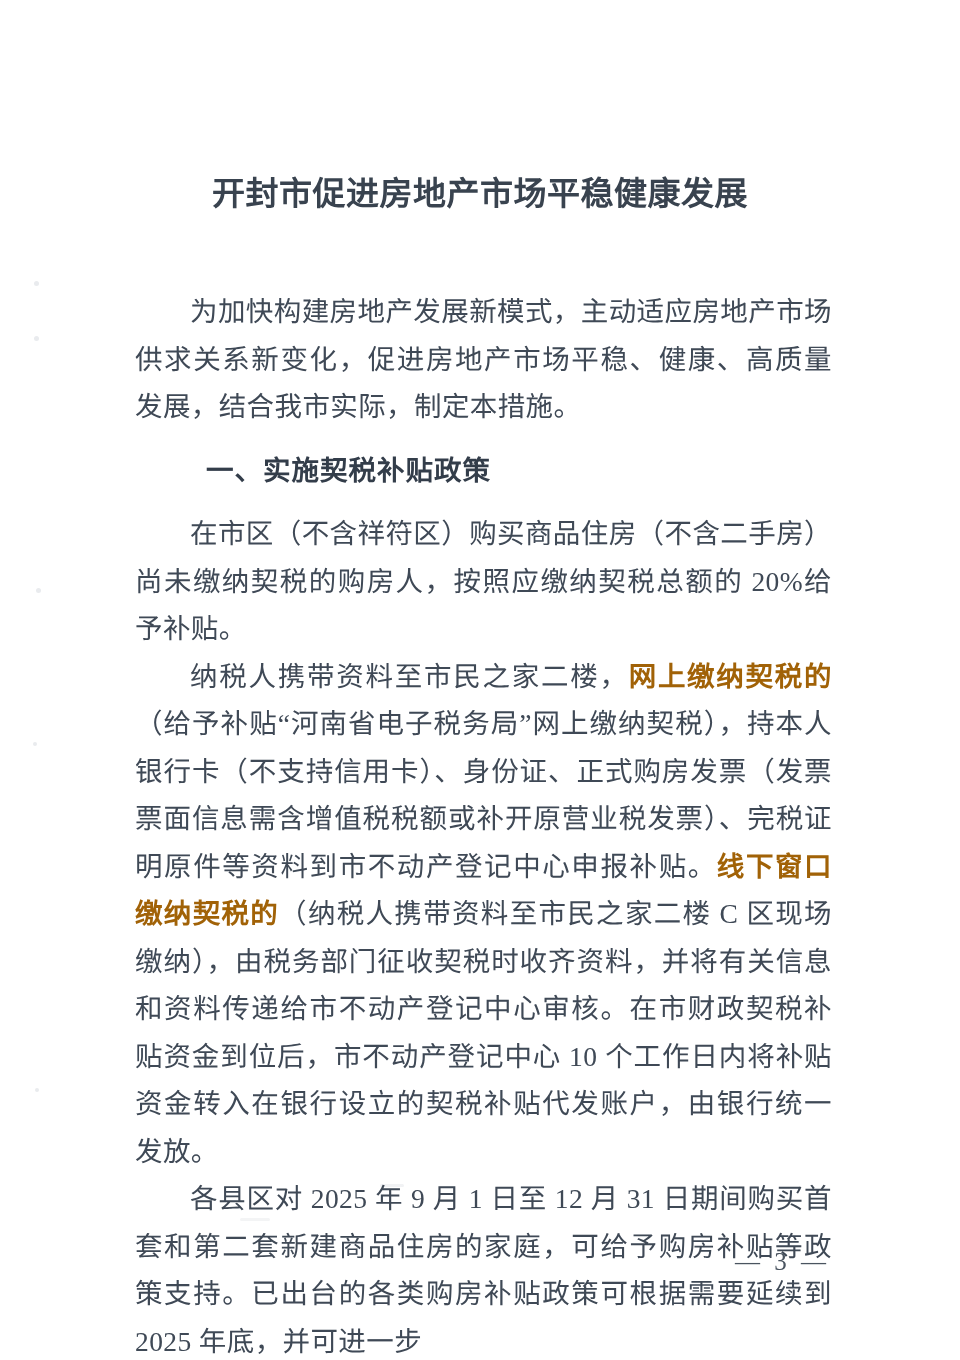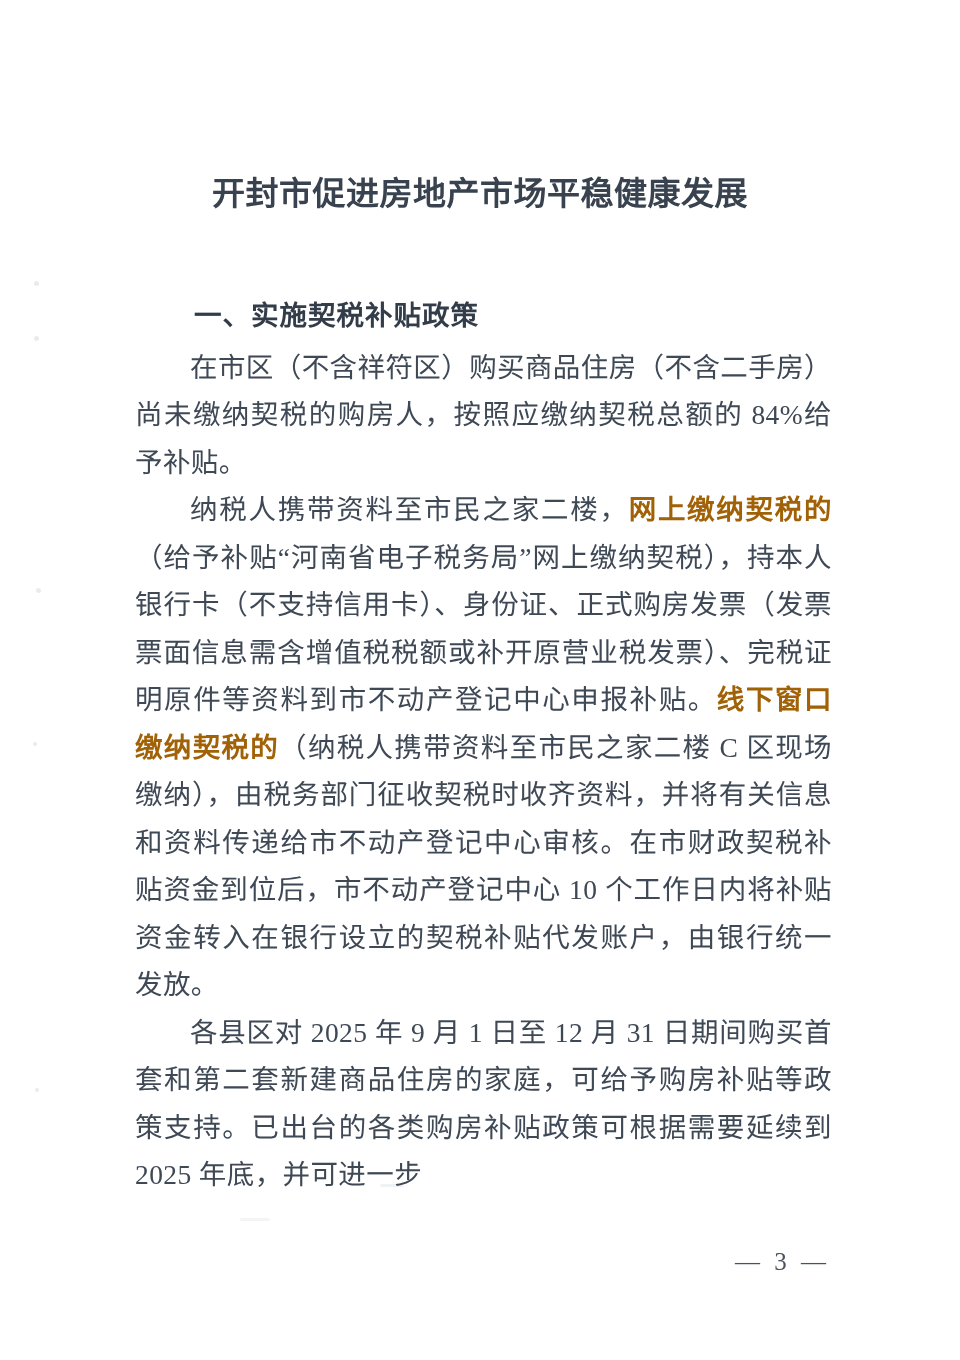--- a/index.html
+++ b/index.html
@@ -67,21 +67,21 @@
     text-indent: 2em;
     margin: 0;
     color: #3f4956;
     letter-spacing: 0.4px;
   }
   .para b { font-weight: bold; color: #a16207; }
 
   .heading {
     font-size: 27.5px;
     line-height: 47.5px;
-    margin: 4px;
+    margin: 16px;
     text-indent: 2em;
     font-weight: bold;
     font-family: "Liberation Sans", "DejaVu Sans", sans-serif;
     color: #333d4a;
     letter-spacing: 1px;
   }
 
   
   .page-number {
     position: absolute;
@@ -106,24 +106,25 @@
   <span class="speck s5"></span>
   <span class="speck s6"></span>
   <span class="speck s7"></span>
 
   <h1 class="doc-title">
     <span class="tline">开封市促进房地产市场平稳健康发展</span>
   </h1>
 
   <div class="body-block">
 
+    <p class="para">为加快构建房地产发展新模式，主动适应房地产市场供求关系新变化，促进房地产市场平稳、健康、高质量发展，结合我市实际，制定本措施。</p>
 
     <p class="heading">一、实施契税补贴政策</p>
 
-    <p class="para">在市区（不含祥符区）购买商品住房（不含二手房）尚未缴纳契税的购房人，按照应缴纳契税总额的 84%给予补贴。</p>
+    <p class="para">在市区（不含祥符区）购买商品住房（不含二手房）尚未缴纳契税的购房人，按照应缴纳契税总额的 20%给予补贴。</p>
 
     <p class="para"><span>纳税人携带资料至市民之家二楼，</span><b>网上缴纳契税的</b><span>（给予补贴“河南省电子税务局”网上缴纳契税），持本人银行卡（不支持信用卡）、身份证、正式购房发票（发票票面信息需含增值税税额或补开原营业税发票）、完税证明原件等资料到市不动产登记中心申报补贴。</span><b>线下窗口缴纳契税的</b><span>（纳税人携带资料至市民之家二楼 C 区现场缴纳），由税务部门征收契税时收齐资料，并将有关信息和资料传递给市不动产登记中心审核。在市财政契税补贴资金到位后，市不动产登记中心 10 个工作日内将补贴资金转入在银行设立的契税补贴代发账户，由银行统一发放。</span></p>
 
 
     <p class="para">各县区对 2025 年 9 月 1 日至 12 月 31 日期间购买首套和第二套新建商品住房的家庭，可给予购房补贴等政策支持。已出台的各类购房补贴政策可根据需要延续到 2025 年底，并可进一步</p>
 
   </div>
 
   <div class="page-number">— 3 —</div>
 

